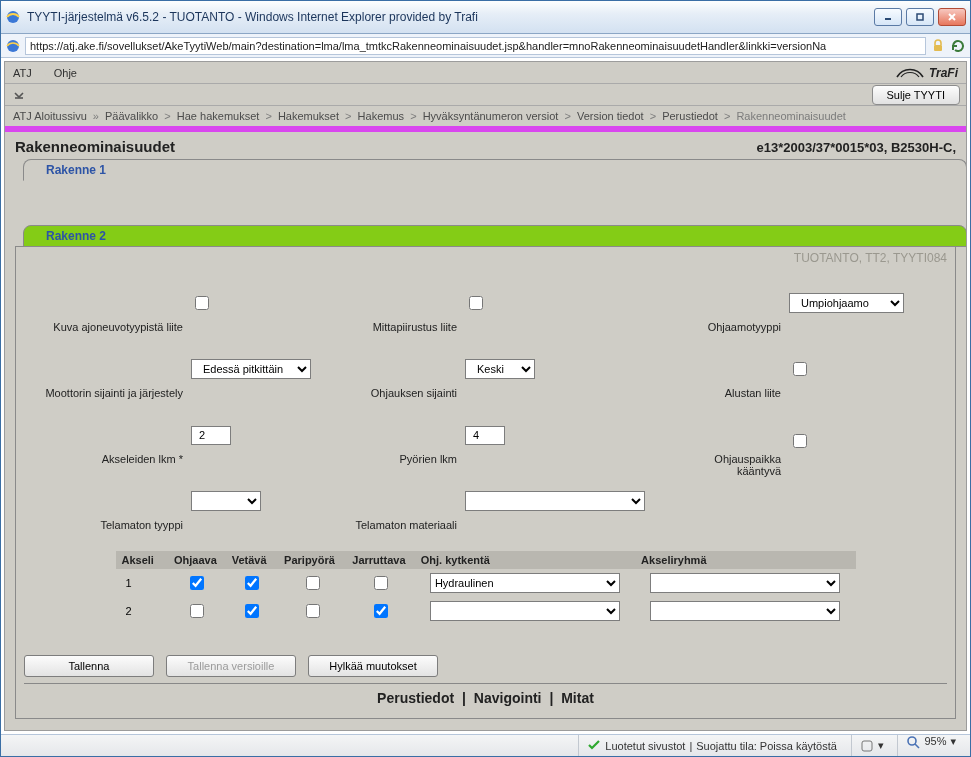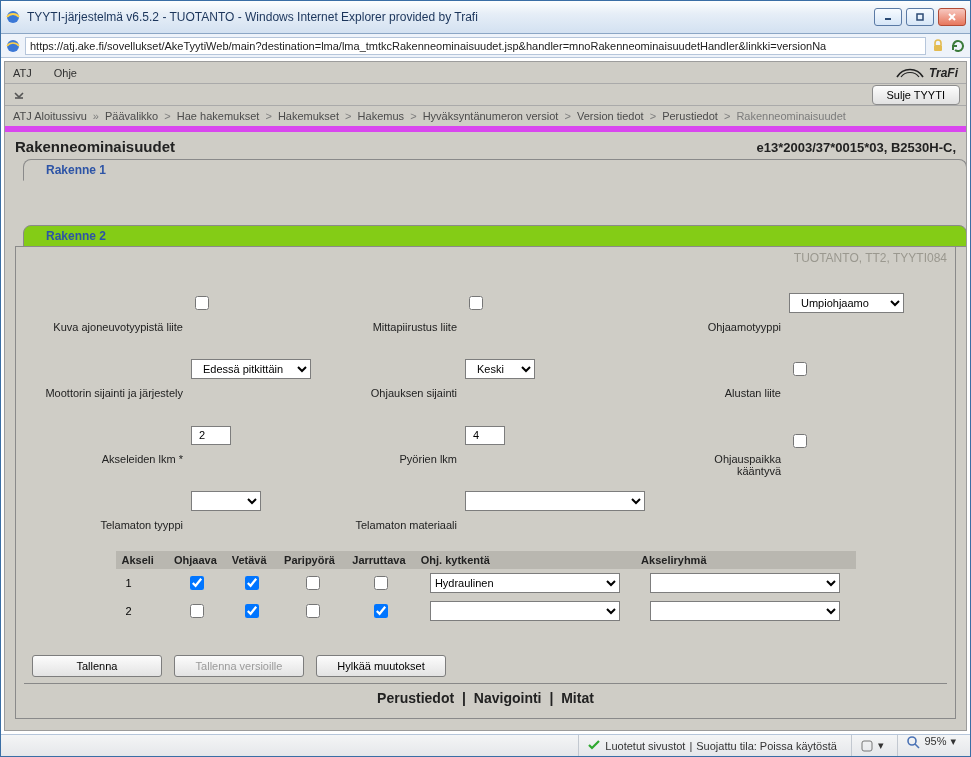--- a/index.html
+++ b/index.html
@@ -258,21 +258,20 @@
     font-size:11px;
   }
   .axle-table input[type="checkbox"] { width:14px; height:14px; }
 
   .spacer { flex:1; }
 
   .button-row {
     display:flex;
     gap:12px;
     padding:6px 0 0 0;
-    margin-left:8px;
   }
   .btn {
     border:1px solid #7d7d7d;
     border-radius:3px;
     background:linear-gradient(#fcfcfc,#e3e3e3);
     height:22px;
     padding:0 20px;
     font-size:11px;
     cursor:pointer;
     min-width:130px;

